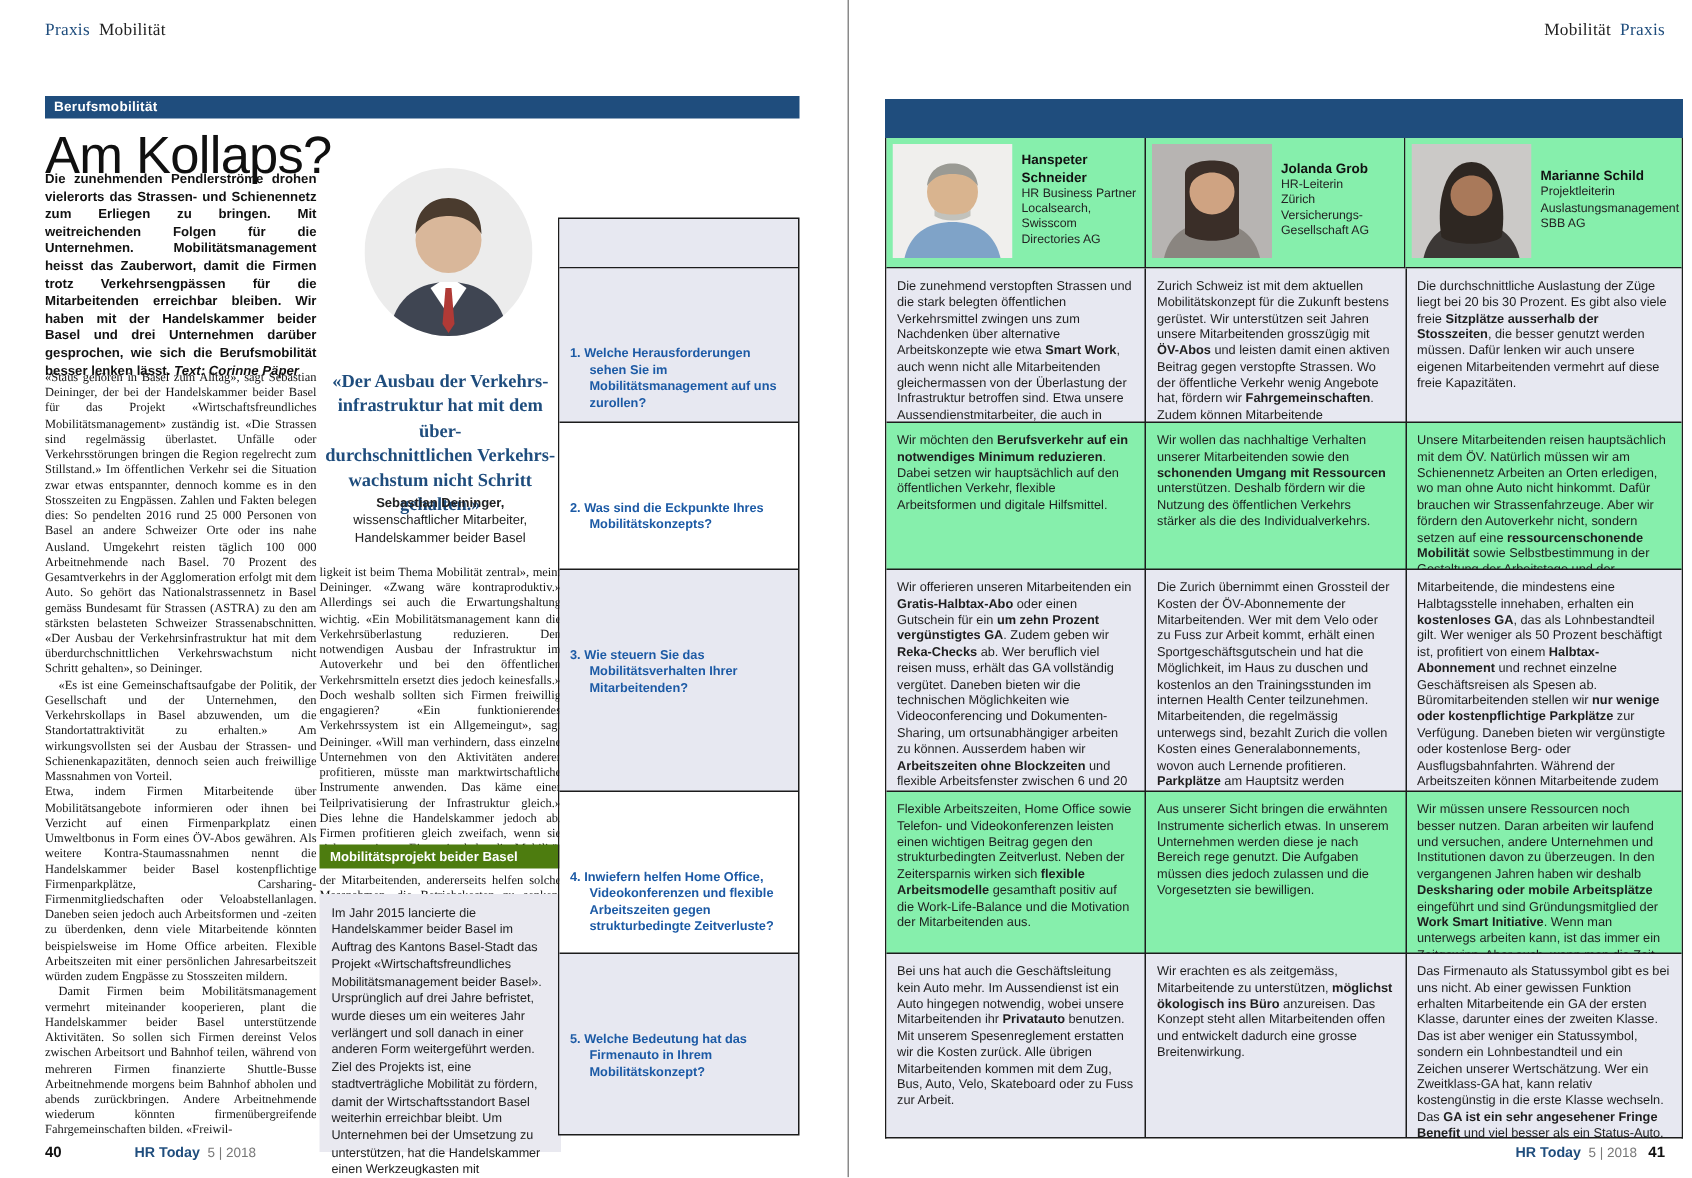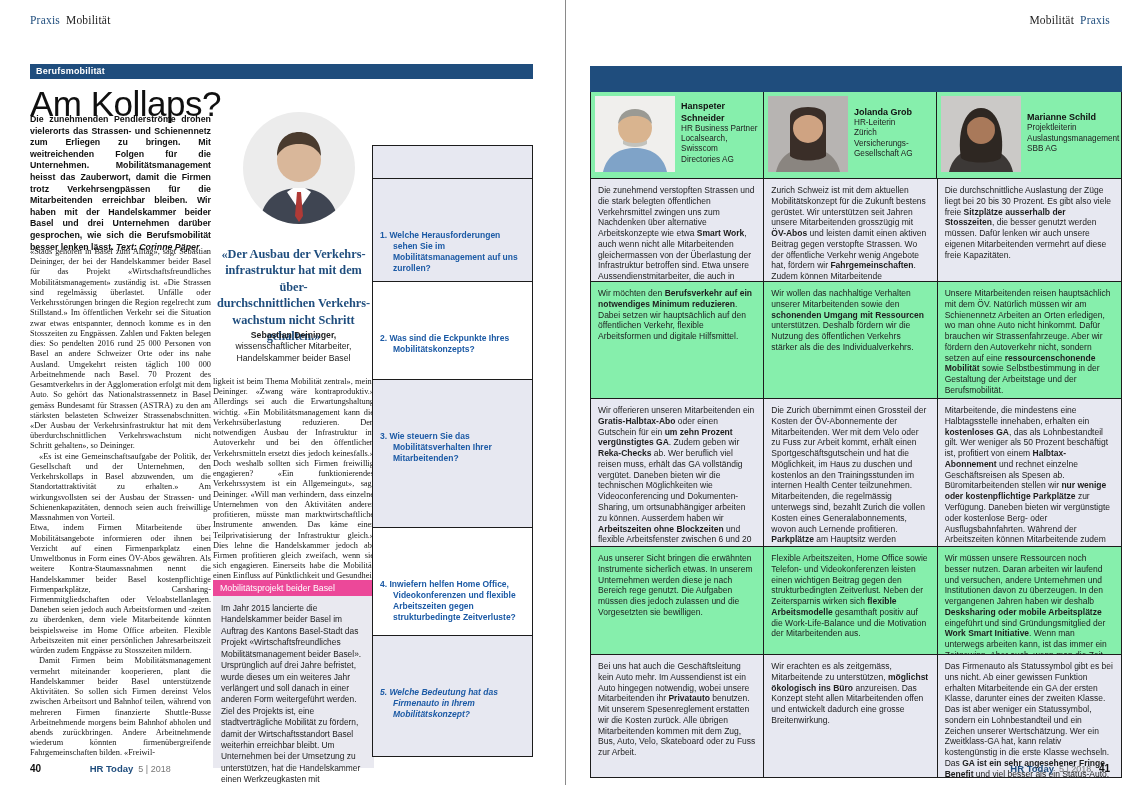--- a/index.html
+++ b/index.html
@@ -35,29 +35,29 @@
   .serifbody p.ind { text-indent:9px; }
   .endmark { float:right; color:#1f4d7d; font-size:8px; line-height:10px; }
 
   .portrait { left:243px; top:112px; width:112px; height:112px; }
   .quote { left:210px; top:246px; width:167px; font-family:"Liberation Serif", serif;
            font-weight:bold; color:#1f4d7d; font-size:12.3px; line-height:1.34; text-align:center;
            white-space:pre-line; }
   .attrib { left:210px; top:330px; width:167px; text-align:center; font-size:8.7px; line-height:1.3; color:#222; }
   .attrib .b { font-weight:bold; }
 
-  .infobox-head { left:213px; top:580px; width:161px; height:16px; background:#ec4899; color:#fff;
-                  font-size:8.8px; font-weight:normal; line-height:16px; padding-left:7px; }
+  .infobox-head { left:213px; top:563px; width:161px; height:16px; background:#4d7c0f; color:#fff;
+                  font-size:8.8px; font-weight:bold; line-height:16px; padding-left:7px; }
   .infobox-body { left:213px; top:596px; width:161px; height:172px; background:#e9e9f0;
                   font-size:8.4px; line-height:1.36; color:#222; padding:7px 8px; }
 
   
   .qtable { left:372px; top:145px; width:161px; border:1px solid #1c1c1c; border-top:1px solid #1c1c1c; }
   .qcell { border-bottom:1px solid #1c1c1c; padding:6px 7px 0 7px; }
-  .qcell:last-child { border-bottom:none;font-style:italic; }
+  .qcell:last-child { border-bottom:none; }
   .qcell.lt { background:#e7e8f1; }
   .qcell.wh { background:#ffffff; }
   .qline { font-size:8.5px; font-weight:bold; color:#1c5aa5; line-height:1.3;
            padding-left:13px; text-indent:-13px;margin-top:45px; }
 
   
   .rtable-bar { left:590px; top:66px; width:532px; height:26px; background:#1f4d7d; }
   .rtable { left:590px; top:92px; width:532px; border:1px solid #1c1c1c; border-top:none; }
   .rrow { display:flex; }
   .rcell { border-right:1px solid #1c1c1c; border-bottom:1px solid #1c1c1c; padding:6px 8px 6px 7px; }
@@ -225,21 +225,21 @@
           <div class="ans"><span>Die zunehmend verstopften Strassen und die stark belegten öffentlichen Verkehrsmittel zwingen uns zum Nachdenken über alternative Arbeitskonzepte wie etwa </span><span class="b" style="font-weight: 700;">Smart Work</span><span>, auch wenn nicht alle Mitarbeitenden gleichermassen von der Überlastung der Infrastruktur betroffen sind. Etwa unsere Aussendienstmitarbeiter, die auch in Randregionen tätig sind und ihre Termine selbständig planen können.</span></div>
         </div>
       <div class="rcell c1">
           <div class="ans"><span>Zurich Schweiz ist mit dem aktuellen Mobilitätskonzept für die Zukunft bestens gerüstet. Wir unterstützen seit Jahren unsere Mitarbeitenden grosszügig mit </span><span class="b" style="font-weight: 700;">ÖV-Abos</span><span> und leisten damit einen aktiven Beitrag gegen verstopfte Strassen. Wo der öffentliche Verkehr wenig Angebote hat, fördern wir </span><span class="b" style="font-weight: 700;">Fahrgemeinschaften</span><span>.
 Zudem können Mitarbeitende regelmässig im </span><span class="b" style="font-weight: 700;">Home Office</span><span> arbeiten. Zurich Schweiz unterstützt dies aktiv.</span></div>
         </div>
       <div class="rcell c2">
           <div class="ans"><span>Die durchschnittliche Auslastung der Züge liegt bei 20 bis 30 Prozent. Es gibt also viele freie </span><span class="b" style="font-weight: 700;">Sitzplätze ausserhalb der Stosszeiten</span><span>, die besser genutzt werden müssen. Dafür lenken wir auch unsere eigenen Mitarbeitenden vermehrt auf diese freie Kapazitäten.</span></div>
         </div>
     </div>
-    <div class="rrow wh" style="height:117px;">
+    <div class="rrow wh" style="height:98px;">
       <div class="rcell c0">
           <div class="ans"><span>Wir möchten den </span><span class="b" style="font-weight: 700;">Berufsverkehr auf ein notwendiges Minimum reduzieren</span><span>. Dabei setzen wir hauptsächlich auf den öffentlichen Verkehr, flexible Arbeitsformen und digitale Hilfsmittel.</span></div>
         </div>
       <div class="rcell c1">
           <div class="ans"><span>Wir wollen das nachhaltige Verhalten unserer Mitarbeitenden sowie den </span><span class="b" style="font-weight: 700;">schonenden Umgang mit Ressourcen</span><span> unterstützen. Deshalb fördern wir die Nutzung des öffentlichen Verkehrs stärker als die des Individualverkehrs.</span></div>
         </div>
       <div class="rcell c2">
           <div class="ans"><span>Unsere Mitarbeitenden reisen hauptsächlich mit dem ÖV. Natürlich müssen wir am Schienennetz Arbeiten an Orten erledigen, wo man ohne Auto nicht hinkommt. Dafür brauchen wir Strassenfahrzeuge. Aber wir fördern den Autoverkehr nicht, sondern setzen auf eine </span><span class="b" style="font-weight: 700;">ressourcenschonende Mobilität</span><span> sowie Selbstbestimmung in der Gestaltung der Arbeitstage und der Berufsmobilität.</span></div>
         </div>
     </div>
@@ -248,25 +248,25 @@
           <div class="ans"><span>Wir offerieren unseren Mitarbeitenden ein </span><span class="b" style="font-weight: 700;">Gratis-Halbtax-Abo</span><span> oder einen Gutschein für ein </span><span class="b" style="font-weight: 700;">um zehn Prozent vergünstigtes GA</span><span>. Zudem geben wir </span><span class="b" style="font-weight: 700;">Reka-Checks</span><span> ab. Wer beruflich viel reisen muss, erhält das GA vollständig vergütet. Daneben bieten wir die technischen Möglichkeiten wie Videoconferencing und Dokumenten-Sharing, um ortsunabhängiger arbeiten zu können. Ausserdem haben wir </span><span class="b" style="font-weight: 700;">Arbeitszeiten ohne Blockzeiten</span><span> und flexible Arbeitsfenster zwischen 6 und 20 Uhr, so dass unsere Mitarbeitenden den Pendlerströmen ausweichen können.</span></div>
         </div>
       <div class="rcell c1">
           <div class="ans"><span>Die Zurich übernimmt einen Grossteil der Kosten der ÖV-Abonnemente der Mitarbeitenden. Wer mit dem Velo oder zu Fuss zur Arbeit kommt, erhält einen Sportgeschäftsgutschein und hat die Möglichkeit, im Haus zu duschen und kostenlos an den Trainingsstunden im internen Health Center teilzunehmen. Mitarbeitenden, die regelmässig unterwegs sind, bezahlt Zurich die vollen Kosten eines Generalabonnements, wovon auch Lernende profitieren. </span><span class="b" style="font-weight: 700;">Parkplätze</span><span> am Hauptsitz werden vorzugsweise an Mitarbeitende mit Behinderungen oder Fahrgemeinschaften vergeben. Eine </span><span class="b" style="font-weight: 700;">kleine Flotte an E-Autos</span><span> steht Mitarbeitenden zur Verfügung, die einen externen Termin mit öffentlichen Verkehrsmitteln nicht wahrnehmen können.</span></div>
         </div>
       <div class="rcell c2">
           <div class="ans"><span>Mitarbeitende, die mindestens eine Halbtagsstelle innehaben, erhalten ein </span><span class="b" style="font-weight: 700;">kostenloses GA</span><span>, das als Lohnbestandteil gilt. Wer weniger als 50 Prozent beschäftigt ist, profitiert von einem </span><span class="b" style="font-weight: 700;">Halbtax-Abonnement</span><span> und rechnet einzelne Geschäftsreisen als Spesen ab. Büromitarbeitenden stellen wir </span><span class="b" style="font-weight: 700;">nur wenige oder kostenpflichtige Parkplätze</span><span> zur Verfügung. Daneben bieten wir vergünstigte oder kostenlose Berg- oder Ausflugsbahnfahrten. Während der Arbeitszeiten können Mitarbeitende zudem kostenlos </span><span class="b" style="font-weight: 700;">firmeneigene Velos</span><span> nutzen.</span></div>
         </div>
     </div>
     <div class="rrow wh" style="height:108px;">
+      <div class="rcell c1">
+          <div class="ans"><span>Flexible Arbeitszeiten, Home Office sowie Telefon- und Videokonferenzen leisten einen wichtigen Beitrag gegen den strukturbedingten Zeitverlust. Neben der Zeitersparnis wirken sich </span><span class="b" style="font-weight: 700;">flexible Arbeitsmodelle</span><span> gesamthaft positiv auf die Work-Life-Balance und die Motivation der Mitarbeitenden aus.</span></div>
+        </div>
       <div class="rcell c0">
           <div class="ans"><span>Aus unserer Sicht bringen die erwähnten Instrumente sicherlich etwas. In unserem Unternehmen werden diese je nach Bereich rege genutzt. Die Aufgaben müssen dies jedoch zulassen und die Vorgesetzten sie bewilligen.</span></div>
-        </div>
-      <div class="rcell c1">
-          <div class="ans"><span>Flexible Arbeitszeiten, Home Office sowie Telefon- und Videokonferenzen leisten einen wichtigen Beitrag gegen den strukturbedingten Zeitverlust. Neben der Zeitersparnis wirken sich </span><span class="b" style="font-weight: 700;">flexible Arbeitsmodelle</span><span> gesamthaft positiv auf die Work-Life-Balance und die Motivation der Mitarbeitenden aus.</span></div>
         </div>
       <div class="rcell c2">
           <div class="ans"><span>Wir müssen unsere Ressourcen noch besser nutzen. Daran arbeiten wir laufend und versuchen, andere Unternehmen und Institutionen davon zu überzeugen. In den vergangenen Jahren haben wir deshalb </span><span class="b" style="font-weight: 700;">Desksharing oder mobile Arbeitsplätze</span><span> eingeführt und sind Gründungsmitglied der </span><span class="b" style="font-weight: 700;">Work Smart Initiative</span><span>. Wenn man unterwegs arbeiten kann, ist das immer ein Zeitgewinn. Aber auch, wenn man die Zeit nutzen kann, um sich zu erholen oder sich sonst was Gutes zu tun, hat man keine Zeit verloren.</span></div>
         </div>
     </div>
     <div class="rrow lt" style="height:122px;">
       <div class="rcell c0">
           <div class="ans"><span>Bei uns hat auch die Geschäftsleitung kein Auto mehr. Im Aussendienst ist ein Auto hingegen notwendig, wobei unsere Mitarbeitenden ihr </span><span class="b" style="font-weight: 700;">Privatauto</span><span> benutzen. Mit unserem Spesenreglement erstatten wir die Kosten zurück. Alle übrigen Mitarbeitenden kommen mit dem Zug, Bus, Auto, Velo, Skateboard oder zu Fuss zur Arbeit.</span></div>
         </div>
       <div class="rcell c1">

